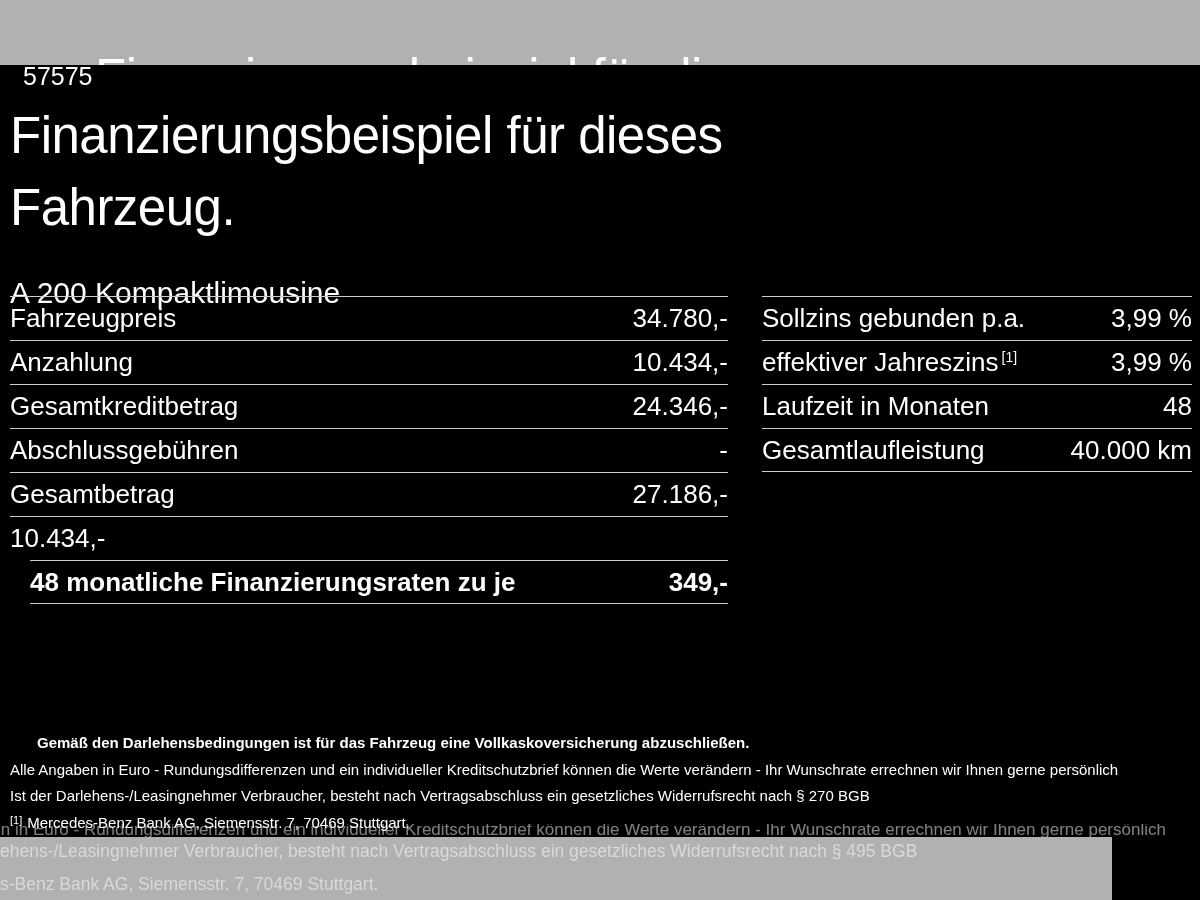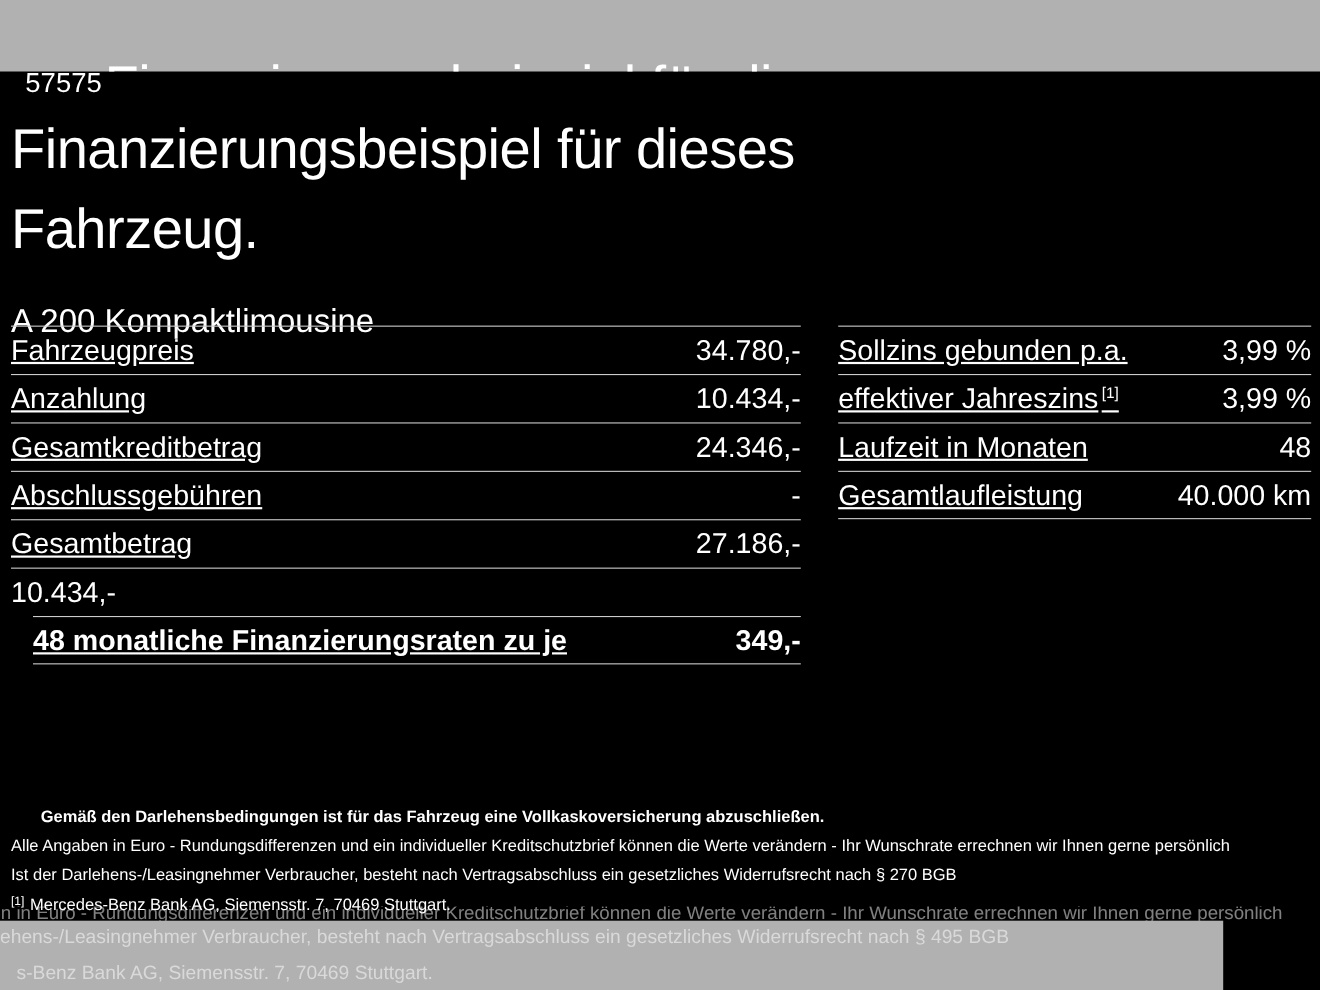--- a/index.html
+++ b/index.html
@@ -27,42 +27,42 @@
   }
   .ghost-strip span {
     position:relative; top:-4px; left:-90px;
     font-size:17px; white-space:nowrap; display:inline-block;
   }
   .band-bottom {
     position:absolute; left:0; top:837px; width:1112px; height:63px;
     background:var(--band,#b1b1b1); overflow:hidden; z-index:2;
   }
   .ghost-b1 { position:absolute; left:0; top:4px;  font-size:17.5px; color:var(--ghost_text,#d9d9d9); white-space:nowrap; }
-  .ghost-b2 { position:absolute; left:0; top:37px; font-size:17.5px; color:var(--ghost_text,#d9d9d9); white-space:nowrap;margin-left:15px; }
+  .ghost-b2 { position:absolute; left:0; top:37px; font-size:17.5px; color:var(--ghost_text,#d9d9d9); white-space:nowrap; }
 
   
   .ref-number { position:absolute; left:23px; top:62px; font-size:25px; }
   .page-title {
     position:absolute; left:10px; top:100px; margin:0;
     font-size:51px; font-weight:400; line-height:72px; letter-spacing:-0.5px;
   }
   .page-title span { display:block; }
   .subtitle { position:absolute; left:10px; top:276px; font-size:30px; }
 
   .fin-table { position:absolute; top:296px; }
   .fin-table.left  { left:10px;  width:718px; }
   .fin-table.right { left:762px; width:430px; }
   .row {
     display:flex; justify-content:space-between; align-items:center;
     height:44px; box-sizing:border-box;
     border-top:1.5px solid var(--separator,#ccc);
     font-size:26px;
   }
   .row:last-child { border-bottom:1.5px solid var(--separator,#ccc); }
-  .row .label { white-space:nowrap;text-decoration:underline; }
+  .row .label { white-space:nowrap; }
   .row .value { white-space:nowrap; text-align:right; }
   .row.bold { font-weight:bold;margin-left:20px; }
   .sup {
     font-size:14px; position:relative; top:-9px; margin-left:3px;
   }
 
   .footnotes { position:absolute; left:10px; top:730px; font-size:15px; line-height:26.5px; }
   .footnotes .bold-note { font-weight:bold;margin-left:27px; }
   .fn-marker { font-size:11px; position:relative; top:-4px; margin-right:5px; }
 </style>

